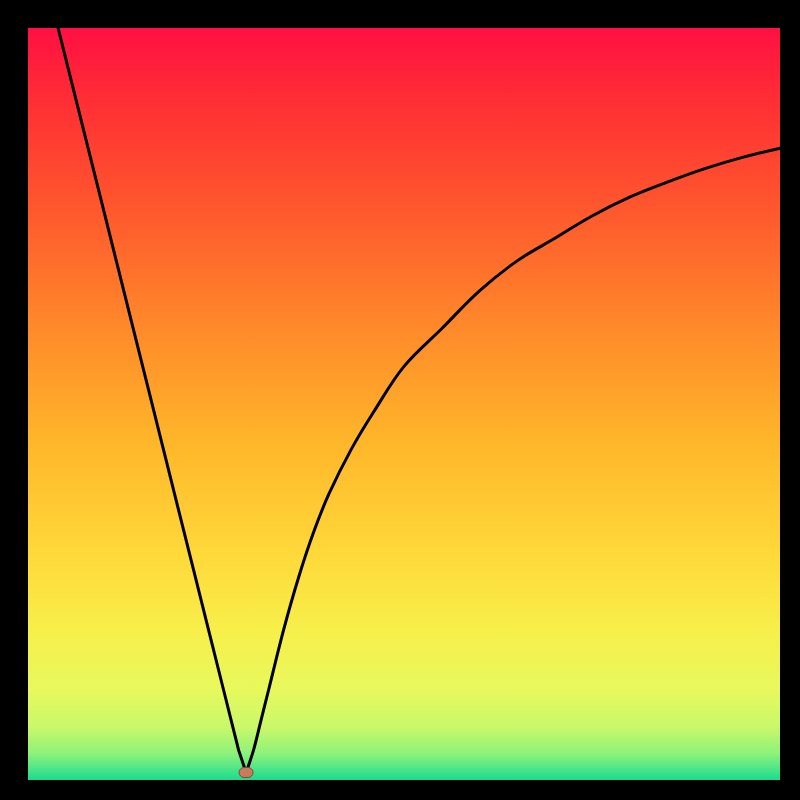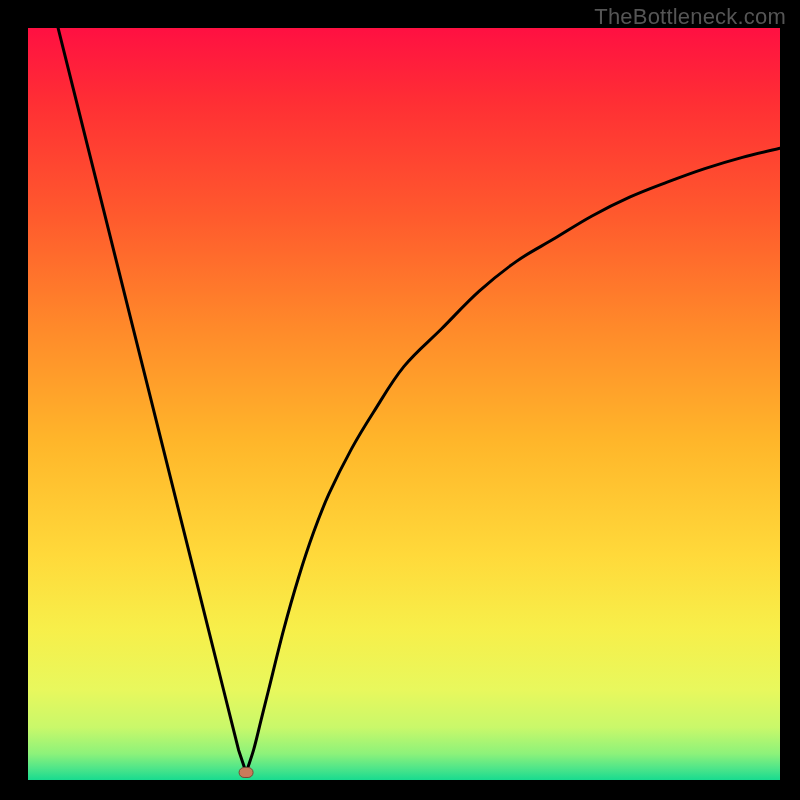--- a/index.html
+++ b/index.html
@@ -35,21 +35,20 @@
     height: 752px;
   }
   svg {
     display: block;
   }
 </style>
 </head>
 <body>
 
 <div class="frame">
-  <div class="watermark">TheBottleneck.com</div>
 
   <div class="plot-wrap">
     <svg id="chart-svg" width="752" height="752" viewBox="0 0 752 752">
         <defs>
           <linearGradient id="bg-grad" x1="0" y1="0" x2="0" y2="1">
             <stop offset="0%" stop-color="#ff1042"></stop>
             <stop offset="10%" stop-color="#ff2f34"></stop>
             <stop offset="25%" stop-color="#ff5a2d"></stop>
             <stop offset="40%" stop-color="#ff8a2a"></stop>
             <stop offset="55.00000000000001%" stop-color="#ffb62a"></stop>

